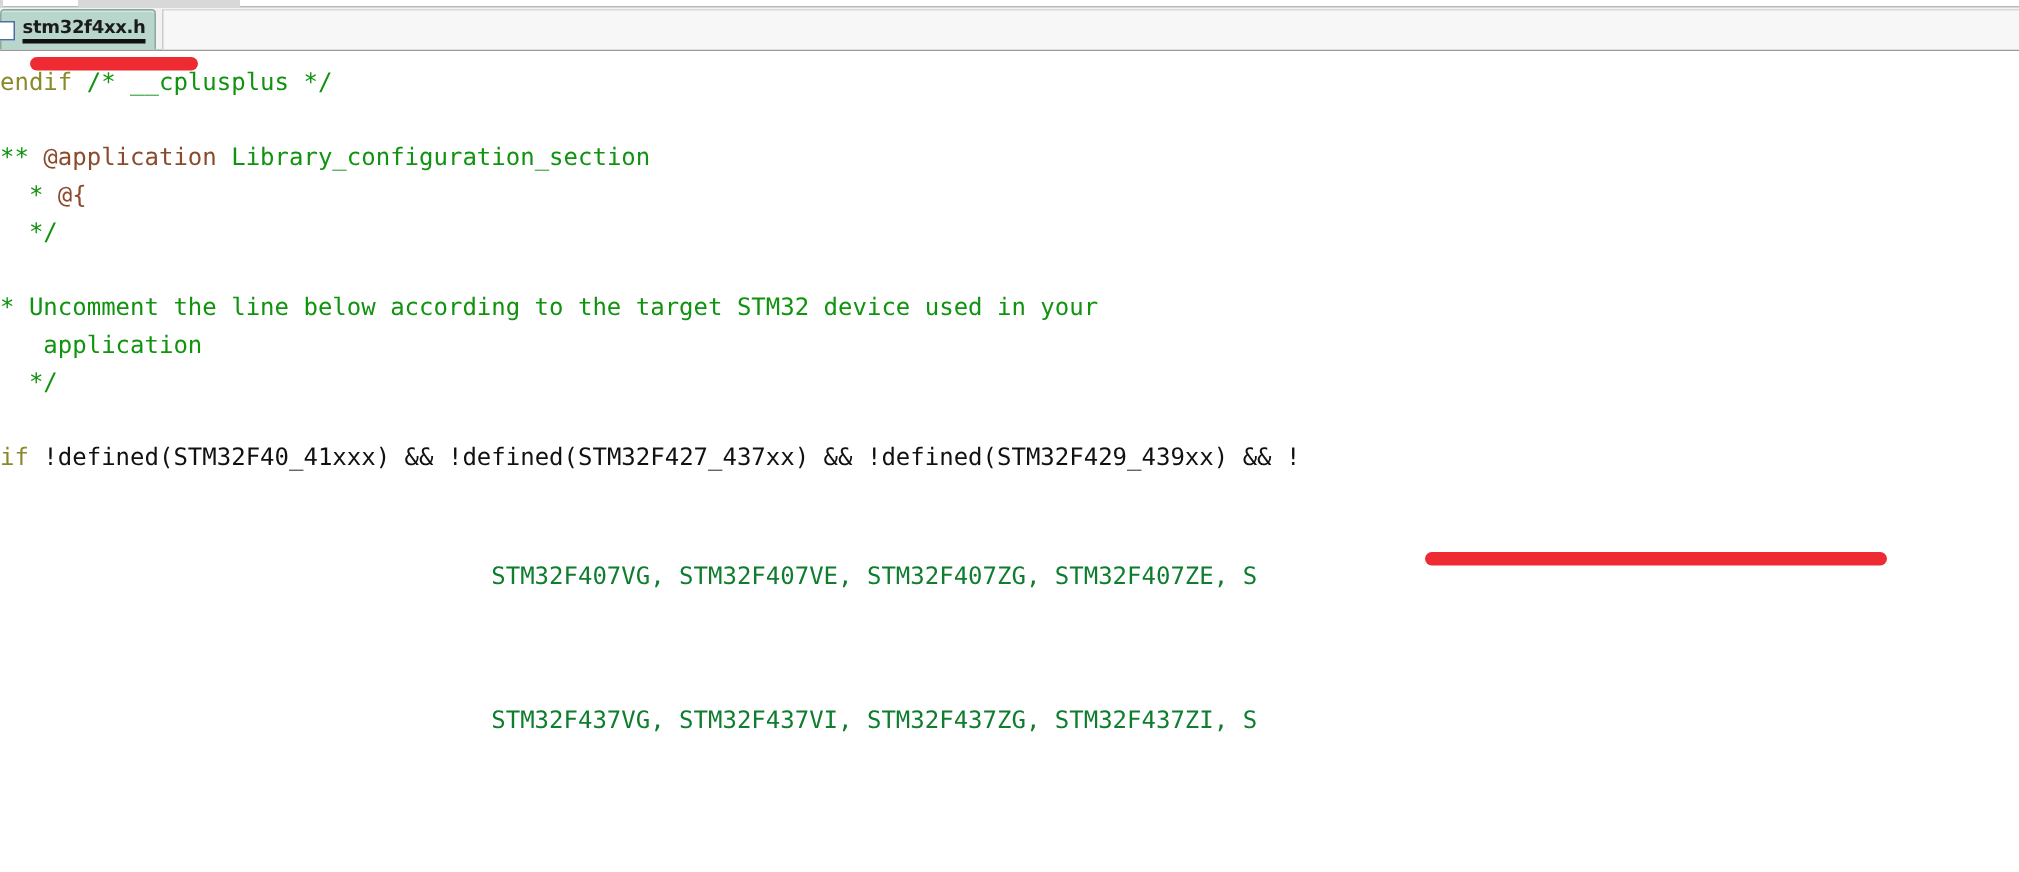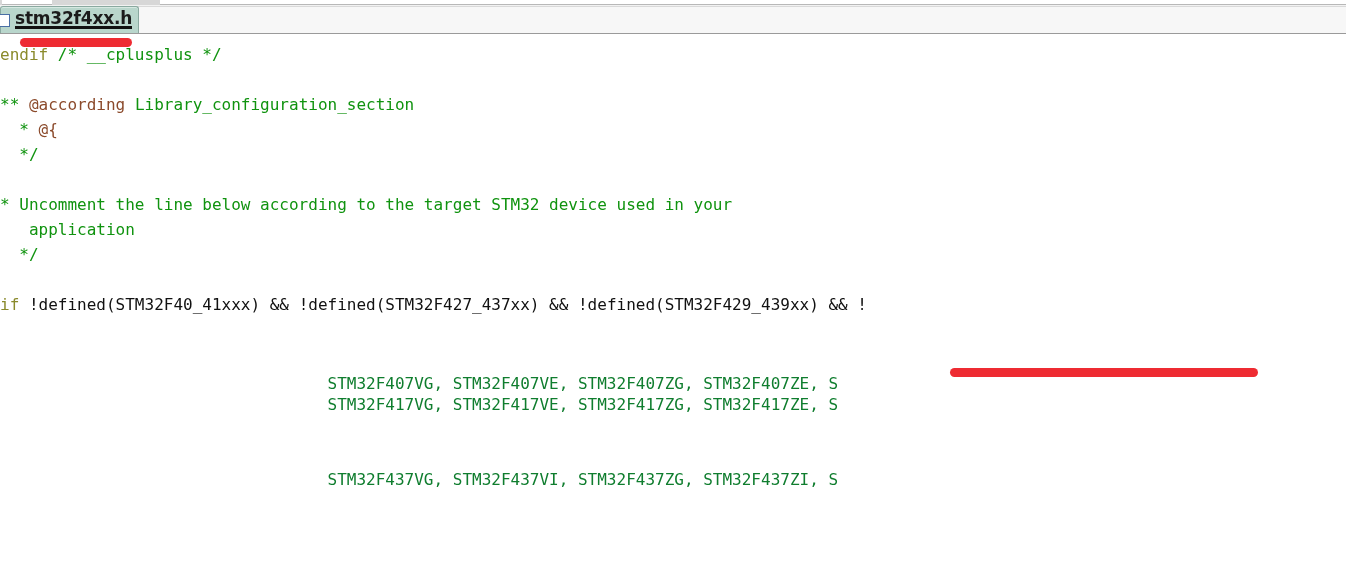--- a/index.html
+++ b/index.html
@@ -64,21 +64,21 @@
   }
   .tab-icon .sheet {
     position: absolute;
     left: 0; top: 0;
     width: 11px; height: 13px;
     background: #ffffff;
     border: 1px solid #4a6fa5;
   }
   .tab-label {
     font-family: "DejaVu Sans", "Liberation Sans", sans-serif;
-    font-size: 17px;
+    font-size: 12px;
     font-weight: bold;
     color: #1b1b1b;
     letter-spacing: -0.2px;
     white-space: nowrap;
     border-bottom: 3px solid #111111;
     padding-bottom: 0px;
     line-height: 15px;
   }
   #tab-strip-rest {
     position: absolute;
@@ -140,31 +140,30 @@
     <span class="tab-icon">
       <span class="sheet"></span>
     </span>
     <span class="tab-label">stm32f4xx.h</span>
   </div>
 </div>
 
 <div id="code-area">
     <div class="code-line" style="top: 8px;"><span class="kw">endif </span><span class="cmt">/* __cplusplus */</span></div>
     <div class="code-line" style="top: 33px;">&nbsp;</div>
-    <div class="code-line" style="top: 58px;"><span class="cmt">** </span><span class="doctag">@according </span><span class="cmt">Library_configuration_section</span></div>
+    <div class="code-line" style="top: 58px;"><span class="cmt">** </span><span class="doctag">@application </span><span class="cmt">Library_configuration_section</span></div>
     <div class="code-line" style="top: 83px;"><span class="cmt">  * </span><span class="doctag">@{</span></div>
     <div class="code-line" style="top: 108px;"><span class="cmt">  */</span></div>
     <div class="code-line" style="top: 133px;">&nbsp;</div>
     <div class="code-line" style="top: 158px; text-align: center;"><span class="cmt">* Uncomment the line below according to the target STM32 device used in your</span></div>
     <div class="code-line" style="top: 183px;"><span class="cmt">   application</span></div>
     <div class="code-line" style="top: 208px;"><span class="cmt">  */</span></div>
     <div class="code-line" style="top: 233px;">&nbsp;</div>
     <div class="code-line" style="top: 258px;"><span class="kw">if </span><span class="plain">!defined(STM32F40_41xxx) &amp;&amp; !defined(STM32F427_437xx) &amp;&amp; !defined(STM32F429_439xx) &amp;&amp; !</span></div>
     <div class="code-line" style="top: 337px;"><span class="cmtdark">                                  STM32F407VG, STM32F407VE, STM32F407ZG, STM32F407ZE, S</span></div>
-    <div class="code-line" style="top: 358px;"><span class="cmtdark">                                  STM32F417VG, STM32F417VE, STM32F417ZG, STM32F417ZE, S</span></div>
     <div class="code-line" style="top: 383px;">&nbsp;</div>
     <div class="code-line" style="top: 433px;"><span class="cmtdark">                                  STM32F437VG, STM32F437VI, STM32F437ZG, STM32F437ZI, S</span></div>
   </div>
 
 <div id="annotation-layer">
     <div class="redmark" style="left: 20px; top: 38px; width: 112px; height: 9px; background: rgb(238, 43, 50);"></div>
     <div class="redmark" style="left: 950px; top: 368px; width: 308px; height: 9px; background: rgb(238, 43, 50);"></div>
   </div>
 
 </body></html>

